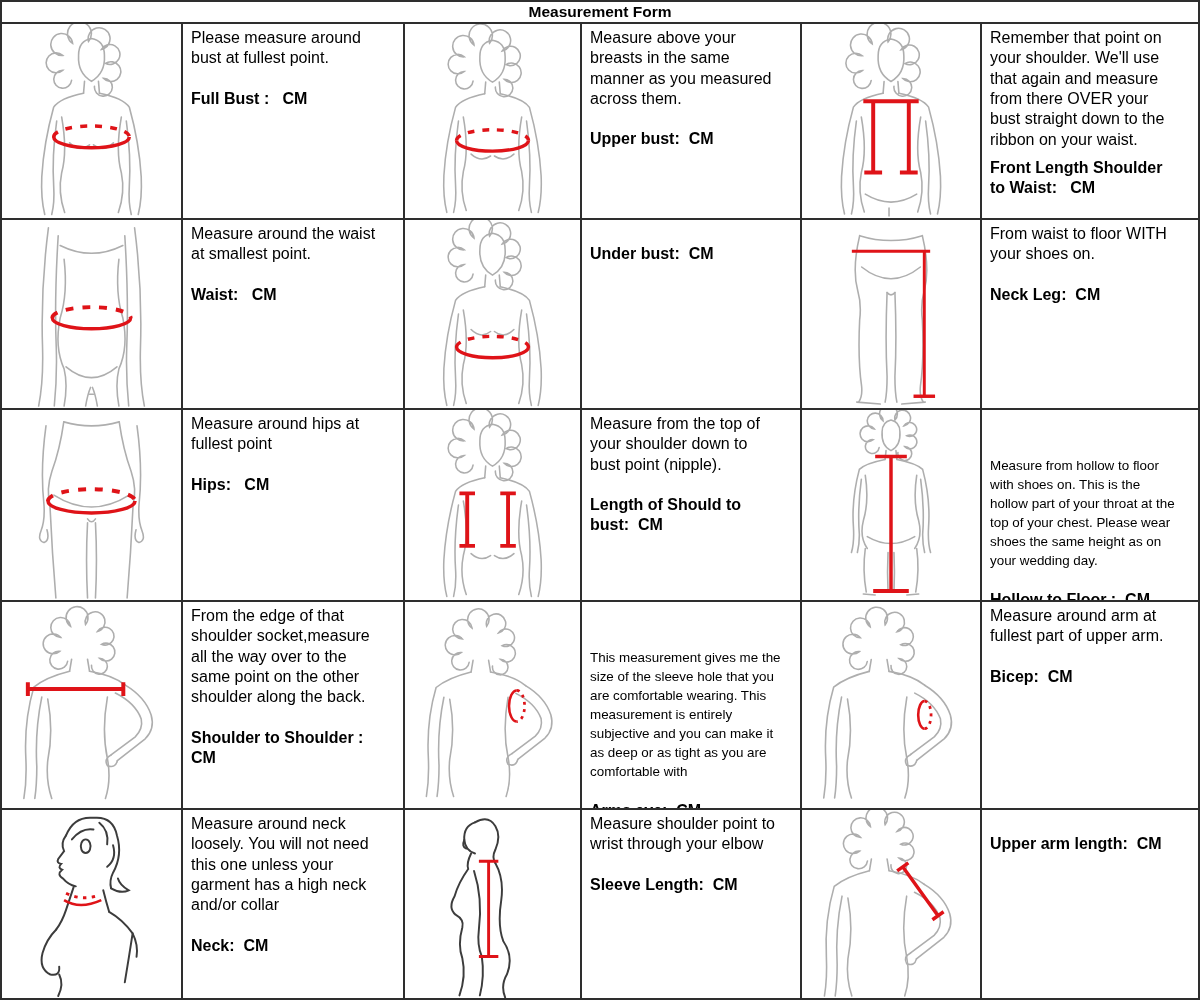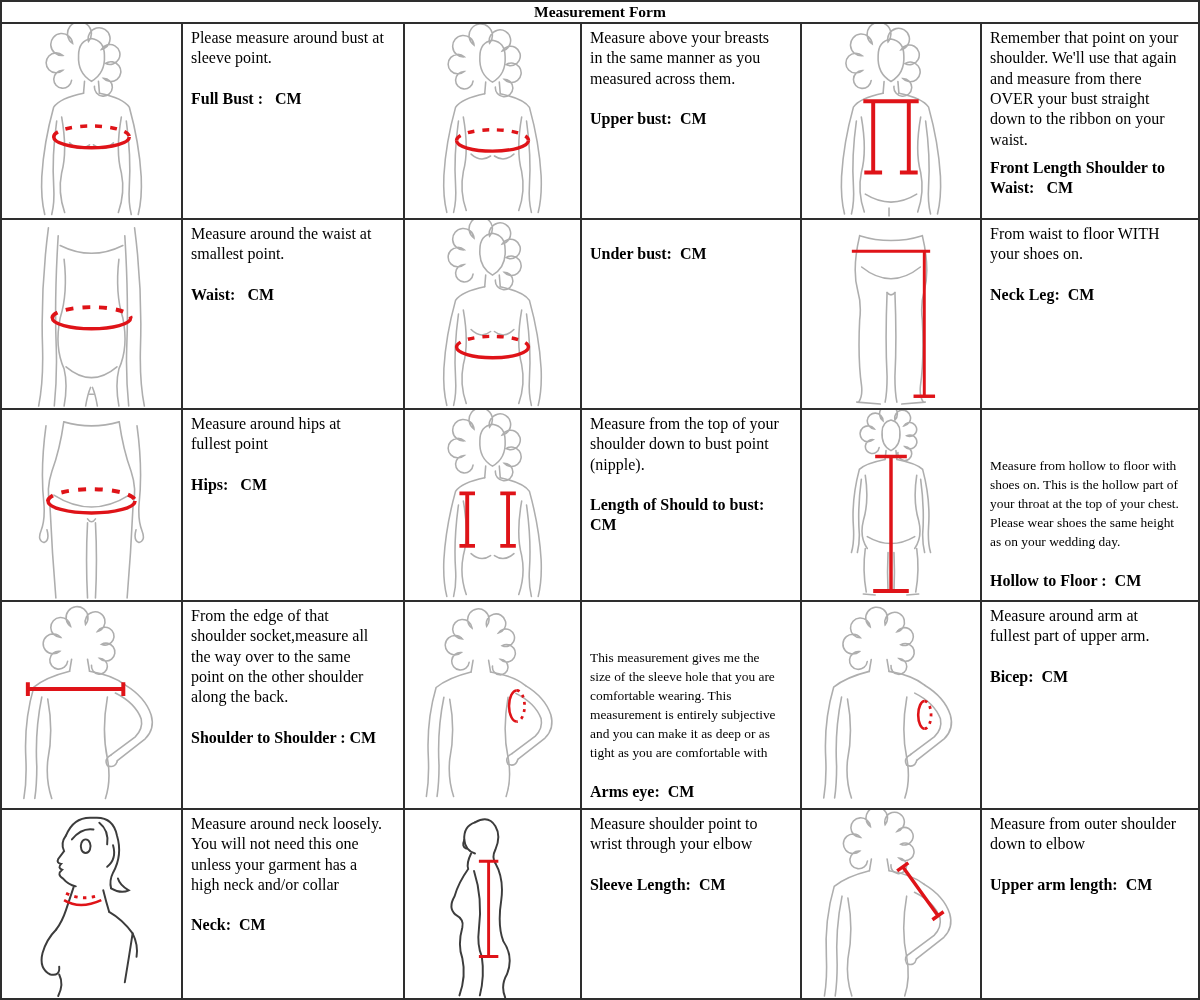--- a/index.html
+++ b/index.html
@@ -3,21 +3,21 @@
 <meta charset="utf-8">
 <style>
   html,body{margin:0;padding:0;background:#fff;}
   #sheet{
     width:1200px;height:1000px;box-sizing:border-box;
     background:#2e2e2e;
     display:grid;
     grid-template-columns:179px 220px 175px 218px 178px 216px;
     grid-template-rows:20px 194px 188px 190px 206px 188px;
     gap:2px;padding:2px;
-    font-family:Liberation Serif, serif;
+    font-family:Liberation Sans, sans-serif;
     color:#000;
   }
   .cell{background:#fff;overflow:hidden;position:relative;}
   .title-bar{
     grid-column:1/-1;background:#fff;
     display:flex;align-items:center;justify-content:center;
     font-weight:bold;font-size:15.5px;
   }
   .text-cell{
     display:flex;flex-direction:column;
@@ -69,21 +69,21 @@
 
   <div class="cell fig-cell">
     <svg viewBox="0 0 180 192">
       <use href="#g-front"></use>
       <path class="body-line" d="M68,118 Q78,128 88,120 M92,120 Q102,128 112,118"></path>
       <path class="red" stroke-width="3.5" d="M52,112 A38,11 0 0,0 128,112"></path>
       <path class="red" stroke-width="3.5" stroke-dasharray="7,8" d="M52,112 A38,11 0 0,1 128,112"></path>
     </svg>
   </div>
   <div class="cell text-cell">
-    <div class="desc">Please measure around bust at sleeve point.</div>
+    <div class="desc">Please measure around bust at fullest point.</div>
     <div class="label">Full Bust :   CM</div>
   </div>
   <div class="cell fig-cell">
     <svg viewBox="0 0 180 192">
       <use href="#g-front"></use>
       <path class="body-line" d="M68,130 Q78,139 88,132 M92,132 Q102,139 112,130"></path>
       <path class="red" stroke-width="3.5" d="M53,116 A37,11 0 0,0 127,116"></path>
       <path class="red" stroke-width="3.5" stroke-dasharray="7,8" d="M53,116 A37,11 0 0,1 127,116"></path>
     </svg>
   </div>
@@ -290,17 +290,16 @@
     <div class="desc">Measure shoulder point to wrist through your elbow</div>
     <div class="label">Sleeve Length:  CM</div>
   </div>
   <div class="cell fig-cell">
     <svg viewBox="0 0 180 192">
       <use href="#g-back"></use>
       <path class="red" stroke-width="3.5" d="M102,58 L138,108 M96.3,62.1 L107.7,53.9 M132.3,112.1 L143.7,103.9"></path>
     </svg>
   </div>
   <div class="cell text-cell">
-    <div class="desc">Measure from outer shoulder down to elbow</div>
     <div class="label">Upper arm length:  CM</div>
   </div>
 
 </div>
 
 </body></html>

